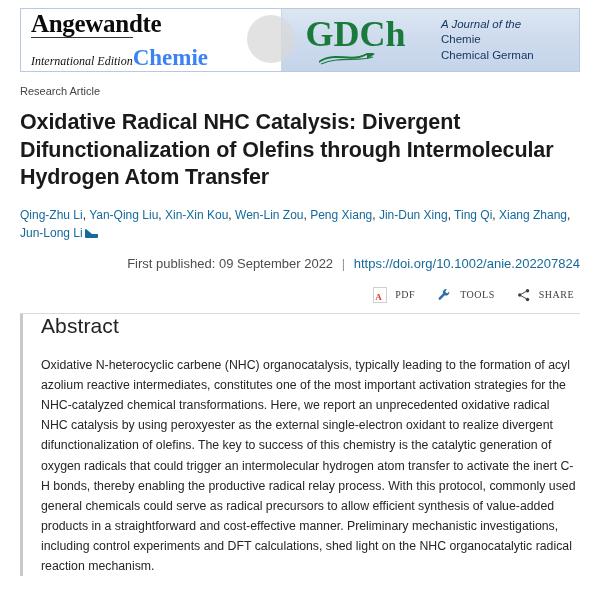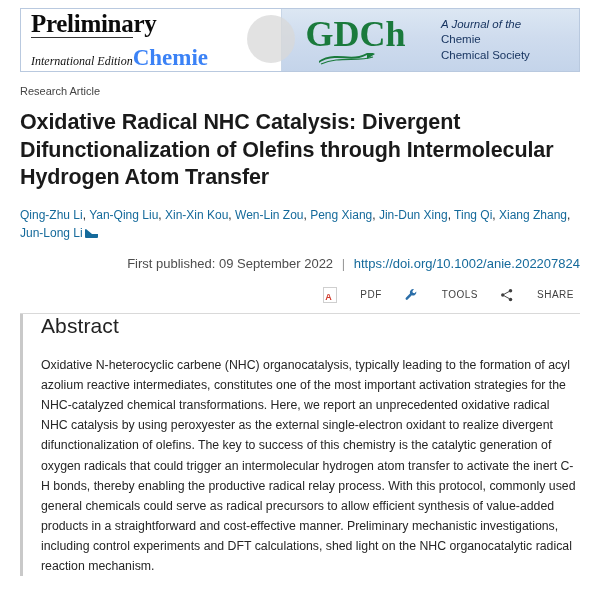--- a/index.html
+++ b/index.html
@@ -180,25 +180,26 @@
     margin-top: 16px;
     display: flex;
     justify-content: flex-end;
     align-items: center;
     gap: 22px;
     padding-right: 6px;
   }
   .tool {
     display: flex;
     align-items: center;
-    gap: 23px;
+    gap: 8px;
     font-size: 10px;
     letter-spacing: 0.5px;
     color: #3f3f3f;
     cursor: pointer;
+    font-family: Liberation Serif, serif;
   }
   .pdf-icon {
     width: 12px; height: 14px;
     background: #ffffff;
     border: 1px solid #cfcfcf;
     position: relative;
     display: inline-block;
   }
   .pdf-icon:after {
     content: "A";
@@ -244,42 +245,42 @@
     text-align: left;
   }
 </style>
 </head>
 <body>
 
 <div class="page">
 
   <div class="banner">
     <div class="banner-left">
-      <div class="ang-title">Preliminary</div>
+      <div class="ang-title">Angewandte</div>
       <div class="ang-sub-row">
         <span class="ang-intl">International Edition</span>
         <span class="ang-chemie">Chemie</span>
       </div>
       <div class="banner-circle"></div>
     </div>
 
     <div class="banner-mid">
       <div class="gdch-wrap">
         <div class="gdch-text">GDCh</div>
         <svg class="gdch-swoosh" viewBox="0 0 78 12">
           <path d="M2 10 C 18 -1, 34 11, 50 2 L 50 6 L 58 1 L 50 -3 L 50 0 C 34 9, 18 -3, 2 8 Z" fill="#1a7a3c"></path>
           <path d="M4 11 C 22 3, 40 9, 56 4" stroke="#1a7a3c" stroke-width="1.2" fill="none"></path>
         </svg>
       </div>
     </div>
 
     <div class="banner-right">
       <div class="l1">A Journal of the</div>
       <div>Chemie</div>
-      <div>Chemical Society</div>
+      <div>Chemical German</div>
     </div>
   </div>
 
   <div class="art-type">Research Article</div>
 
   <h1 class="title">Oxidative Radical NHC Catalysis: Divergent Difunctionalization of Olefins through Intermolecular Hydrogen Atom Transfer</h1>
 
   <div class="authors">
     <a href="#">Qing-Zhu Li</a><span>, </span><a href="#">Yan-Qing Liu</a><span>, </span><a href="#">Xin-Xin Kou</a><span>, </span><a href="#">Wen-Lin Zou</a><span>, </span><a href="#">Peng Xiang</a><span>, </span><a href="#">Jin-Dun Xing</a><span>, </span><a href="#">Ting Qi</a><span>, </span><a href="#">Xiang Zhang</a><span>,<br></span><a href="#">Jun-Long Li</a><span class="mail-icon"></span>
   </div>

